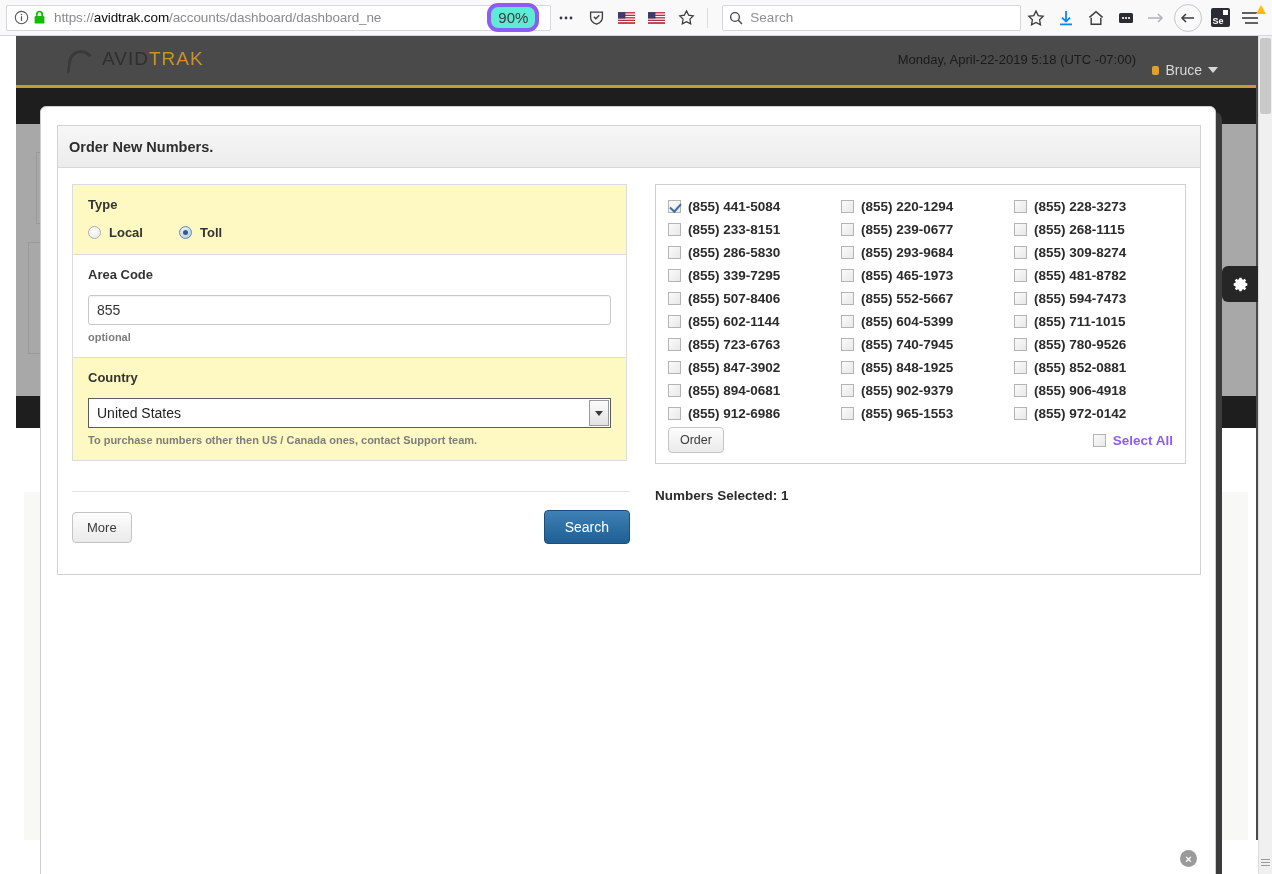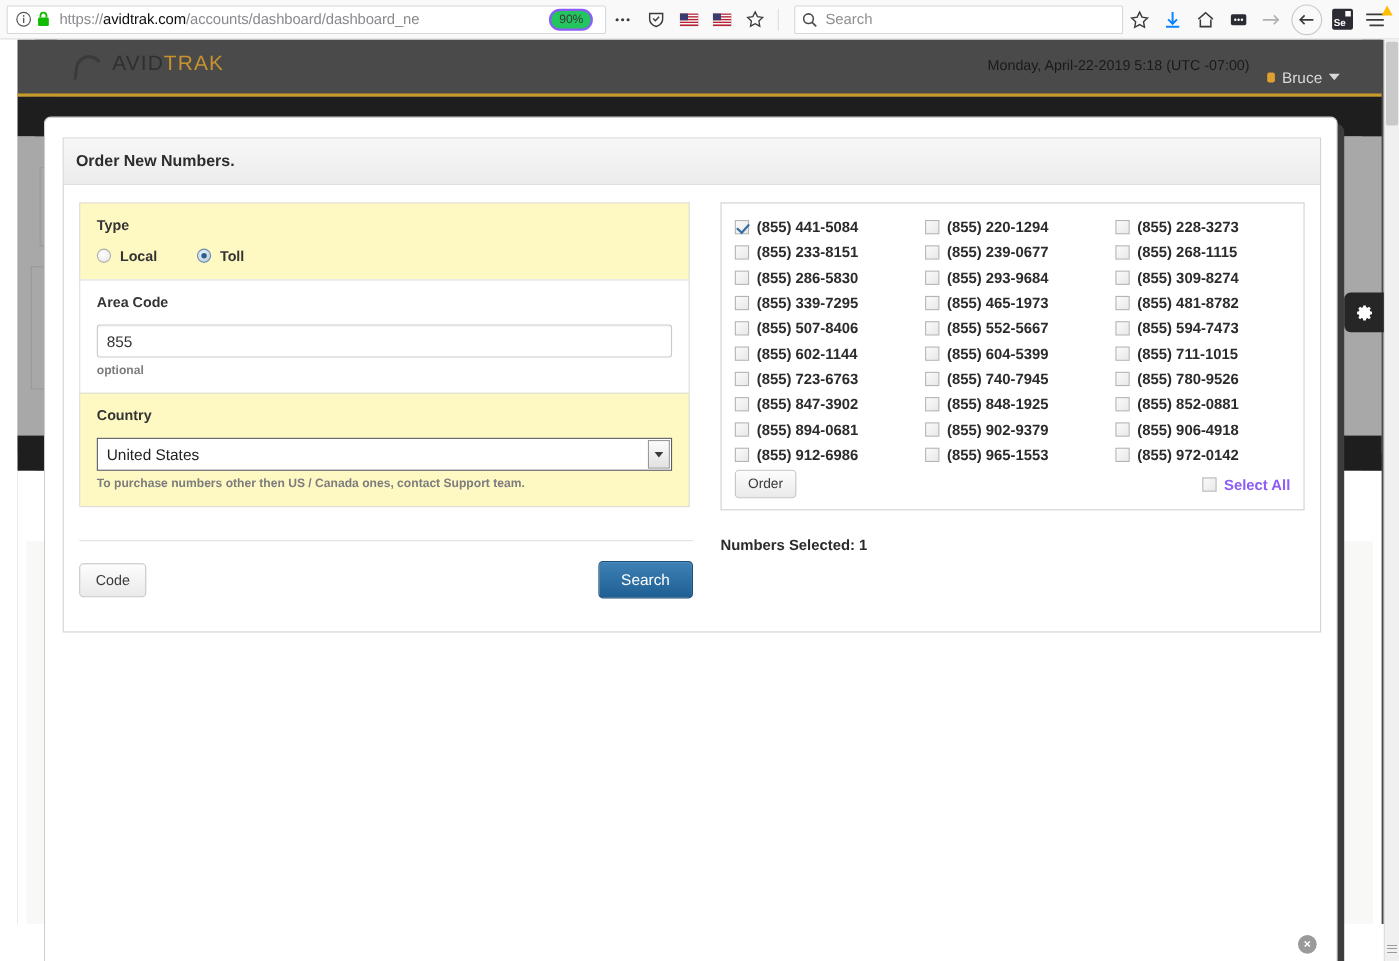--- a/index.html
+++ b/index.html
@@ -37,26 +37,26 @@
     margin-left: 8px;
     font-size: 13.5px;
     color: #8a8a8e;
     white-space: nowrap;
     overflow: hidden;
     letter-spacing: -0.1px;
   }
   .url-text b { color: #0c0c0d; font-weight: normal; }
   .zoom-badge {
     flex: none;
-    font-size: 11px;
+    font-size: 15px;
     color: #3a3a3c;
-    border: 2px solid #8b5cf6;
+    border: 4px solid #8b5cf6;
     border-radius: 11px;
     padding: 2px 7px 2px 7px;
-    background: #22c55e;
+    background: #5eead4;
     margin-right: 6px;
   }
   .tb-btn {
     flex: none;
     width: 28px; height: 28px;
     display: inline-flex; align-items: center; justify-content: center;
     color: #3a3a3c;
     margin: 0 1px;
     border-radius: 3px;
   }
@@ -607,21 +607,21 @@
               <span class="select-arrow">
                 <span class="caret-dn"></span>
               </span>
             </div>
             <div class="hint">To purchase numbers other then US / Canada ones, contact Support team.</div>
           </div>
 
           <div id="form-divider"></div>
 
           <div id="form-actions">
-            <button class="btn-grey">Code</button>
+            <button class="btn-grey">More</button>
             <button class="btn-blue">Search</button>
           </div>
         </div>
 
         <div id="numbers-col">
           <div id="numbers-box">
             <div id="numbers-grid">
                 <label class="num-item">
                   <span class="cbox on"></span>
                   <span class="num-label">(855) 441-5084</span>

